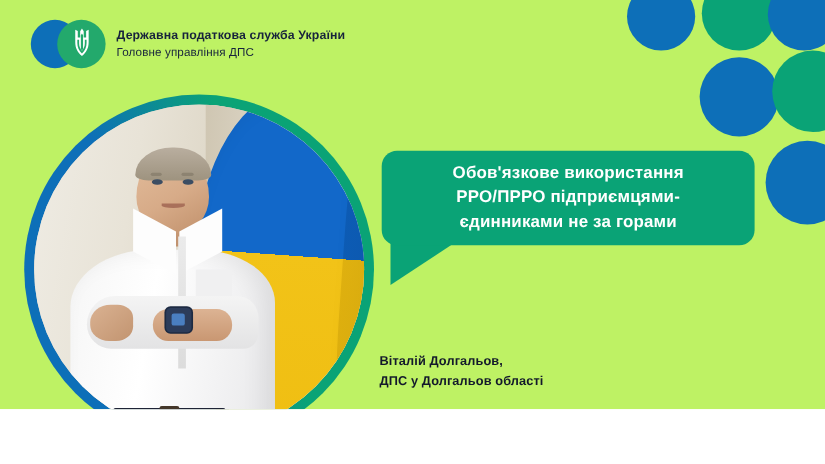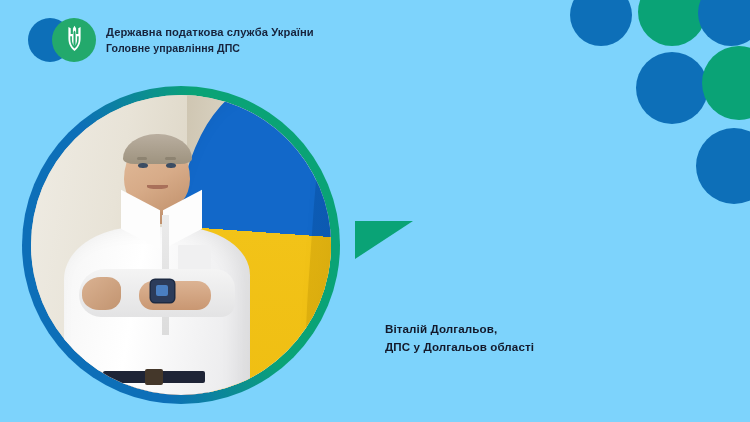--- a/index.html
+++ b/index.html
@@ -6,22 +6,22 @@
     margin: 0;
     padding: 0;
     background: #ffffff;
   }
   body {
     font-family: "Liberation Sans", sans-serif;
   }
   #canvas {
     position: relative;
     width: 750px;
-    height: 422px;
-    background: #7dd3fc;
+    height: 372px;
+    background: #bef264;
     overflow: hidden;
   }
 
   
   .dots-layer {
     position: absolute;
     top: 0;
     right: 0;
     width: 200px;
     height: 215px;
@@ -62,21 +62,21 @@
     line-height: 1.28;
   }
   .logo-line1 {
     font-size: 11.2px;
     font-weight: bold;
     white-space: nowrap;
     letter-spacing: .1px;
   }
   .logo-line2, .logo-line3 {
     font-size: 10.6px;
-    font-weight: bold;
+    font-weight: normal;
     white-space: nowrap;
     letter-spacing: .1px;
   }
   .logo-line2 { margin-top: 3px; }
 
   
   .portrait-wrap {
     position: absolute;
     left: 22px;
     top: 86px;
@@ -251,21 +251,20 @@
   
   .caption {
     position: absolute;
     left: 345px;
     top: 320px;
     color: #13192b;
     font-size: 11.6px;
     font-weight: bold;
     line-height: 1.52;
     letter-spacing: .1px;
-    margin-left: 40px;
   }
 </style>
 </head>
 <body>
 
 <div id="canvas">
 
   <div class="dots-layer">
       <div class="dot" style="left: 20px; top: -16px; width: 62px; height: 62px; background: rgb(13, 111, 184);"></div>
       <div class="dot" style="left: 88px; top: -22px; width: 68px; height: 68px; background: rgb(10, 163, 118);"></div>
@@ -325,19 +324,26 @@
         <div class="ph-buckle"></div>
         <div class="ph-arms"></div>
         <div class="ph-forearm"></div>
         <div class="ph-hand"></div>
         <div class="ph-watch"></div>
       </div>
     </div>
   </div>
 
   <div class="bubble-tail"></div>
+  <div class="bubble">
+    <div class="bubble-text">
+      <span>Обов'язкове використання</span>
+      <span>РРО/ПРРО підприємцями-</span>
+      <span>єдинниками не за горами</span>
+    </div>
+  </div>
 
   <div class="caption">
     <div>Віталій Долгальов,</div>
     <div>ДПС у Долгальов області</div>
   </div>
 
 </div>
 
 </body></html>

